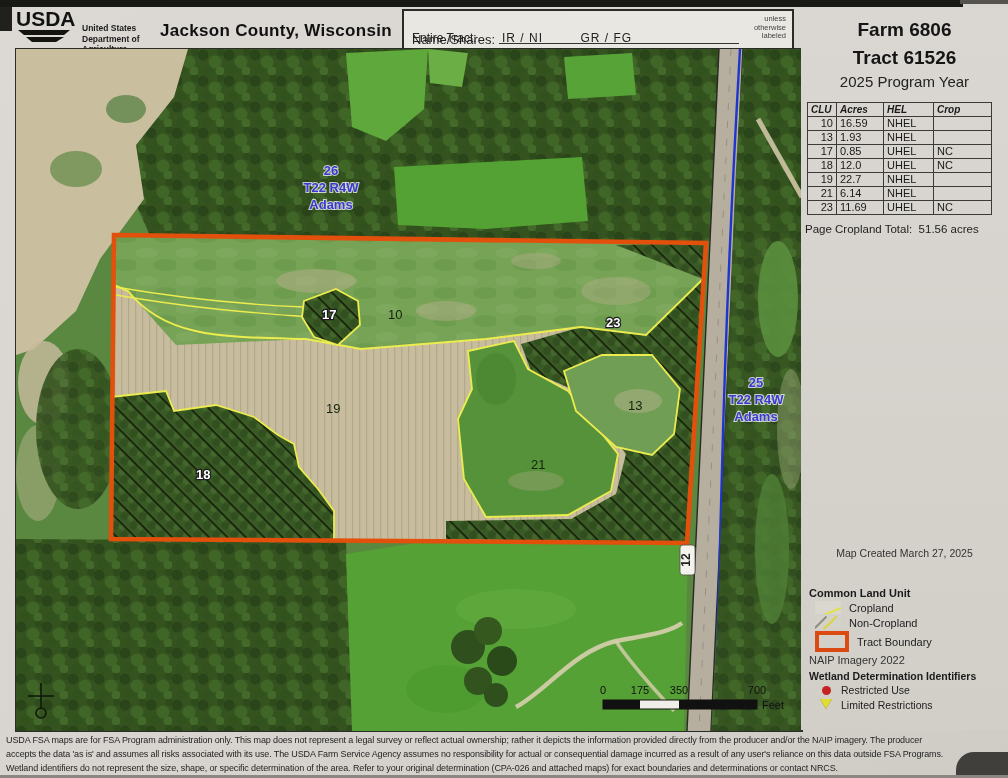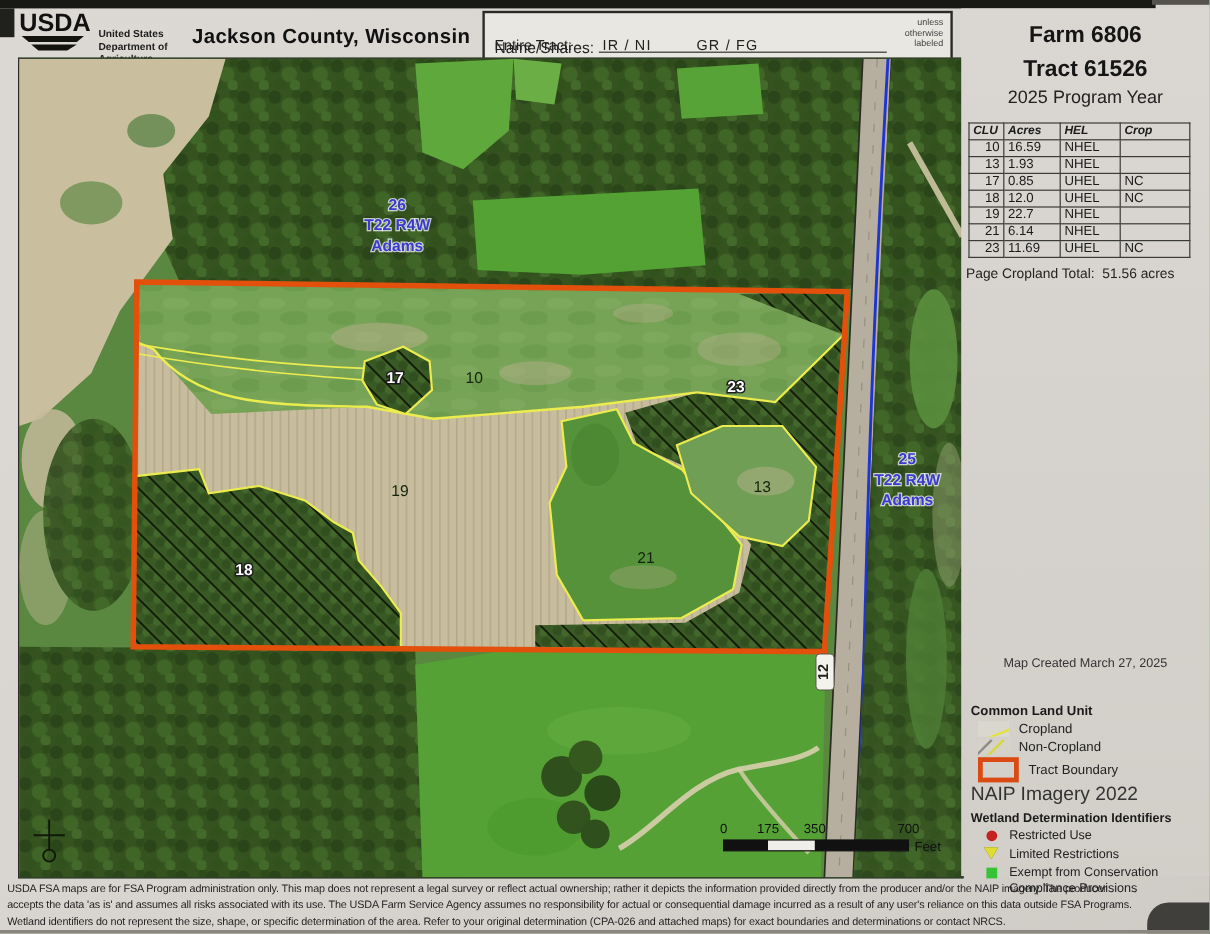--- a/index.html
+++ b/index.html
@@ -51,21 +51,21 @@
   .legend{position:absolute;left:8px;top:564px;width:196px;font-size:11px;color:#222;margin-top:16px;}
   .legend .lg-title{font-weight:bold;font-size:11px;color:#1b1b1b;margin-bottom:2px;}
   .lg-item{display:flex;align-items:center;margin:2px 0 2px 6px;}
   .lg-item .sw{width:26px;height:13px;margin-right:8px;flex:0 0 auto;position:relative;}
   .sw-crop{background:#dad7cf;overflow:hidden;}
   .sw-crop:before{content:"";position:absolute;left:-4px;top:10px;width:40px;height:2px;background:#e4e23e;transform:rotate(-22deg);}
   .sw-noncrop{background:#d5d2ca;overflow:hidden;}
   .sw-noncrop:before{content:"";position:absolute;left:2px;top:-3px;width:2px;height:24px;background:#8f8c84;transform:rotate(45deg);}
   .sw-noncrop:after{content:"";position:absolute;left:12px;top:-3px;width:2px;height:24px;background:#d8d63e;transform:rotate(45deg);}
   .sw-tract{border:4px solid #d8481263;border-color:#da4a12;background:transparent;width:26px;height:10px;}
-  .lg-sub{margin:2px 0 2px 0;font-size:16px;color:#333;}
+  .lg-sub{margin:2px 0 2px 0;font-size:11px;color:#333;}
   .lg-title2{font-weight:bold;font-size:10.5px;color:#1b1b1b;margin:4px 0 2px 0;}
   .wd-item{display:flex;align-items:flex-start;margin:2px 0 2px 10px;font-size:10.5px;}
   .wd-sym{width:14px;margin-right:8px;flex:0 0 auto;text-align:center;}
   .dot-red{display:inline-block;width:9px;height:9px;border-radius:50%;background:#c52222;margin-top:2px;}
   .tri-yellow{display:inline-block;width:0;height:0;border-left:6px solid transparent;border-right:6px solid transparent;border-top:10px solid #e0dc30;filter:drop-shadow(0 0 .5px #555);}
   .sq-green{display:inline-block;width:9px;height:9px;background:#35c435;margin-top:2px;}
   .wd-two{line-height:1.25;}
 
   
   .footer{position:absolute;left:6px;top:734px;width:1000px;font-size:9px;letter-spacing:-0.12px;color:#1f1f1f;line-height:1.55;}
@@ -349,27 +349,20 @@
       <div class="lg-sub">NAIP Imagery 2022</div>
       <div class="lg-title2">Wetland Determination Identifiers</div>
       <div class="wd-item">
         <span class="wd-sym"><span class="dot-red"></span></span>
         <span>Restricted Use</span>
       </div>
       <div class="wd-item">
         <span class="wd-sym"><span class="tri-yellow"></span></span>
         <span>Limited Restrictions</span>
       </div>
-      <div class="wd-item">
-        <span class="wd-sym"><span class="sq-green"></span></span>
-        <span class="wd-two">
-          <span>Exempt from Conservation</span><br>
-          <span>Compliance Provisions</span>
-        </span>
-      </div>
     </div>
   </div>
 
   <div class="footer">
     <div>USDA FSA maps are for FSA Program administration only.  This map does not represent a legal survey or reflect actual ownership; rather it depicts the information provided directly from the producer and/or the NAIP imagery.  The producer</div>
     <div>accepts the data 'as is' and assumes all risks associated with its use.  The USDA Farm Service Agency assumes no responsibility for actual or consequential damage incurred as a result of any user's reliance on this data outside FSA Programs.</div>
     <div>Wetland identifiers do not represent the size, shape, or specific determination of the area.  Refer to your original determination (CPA-026 and attached maps) for exact boundaries and determinations or contact NRCS.</div>
   </div>
 
 </div>

